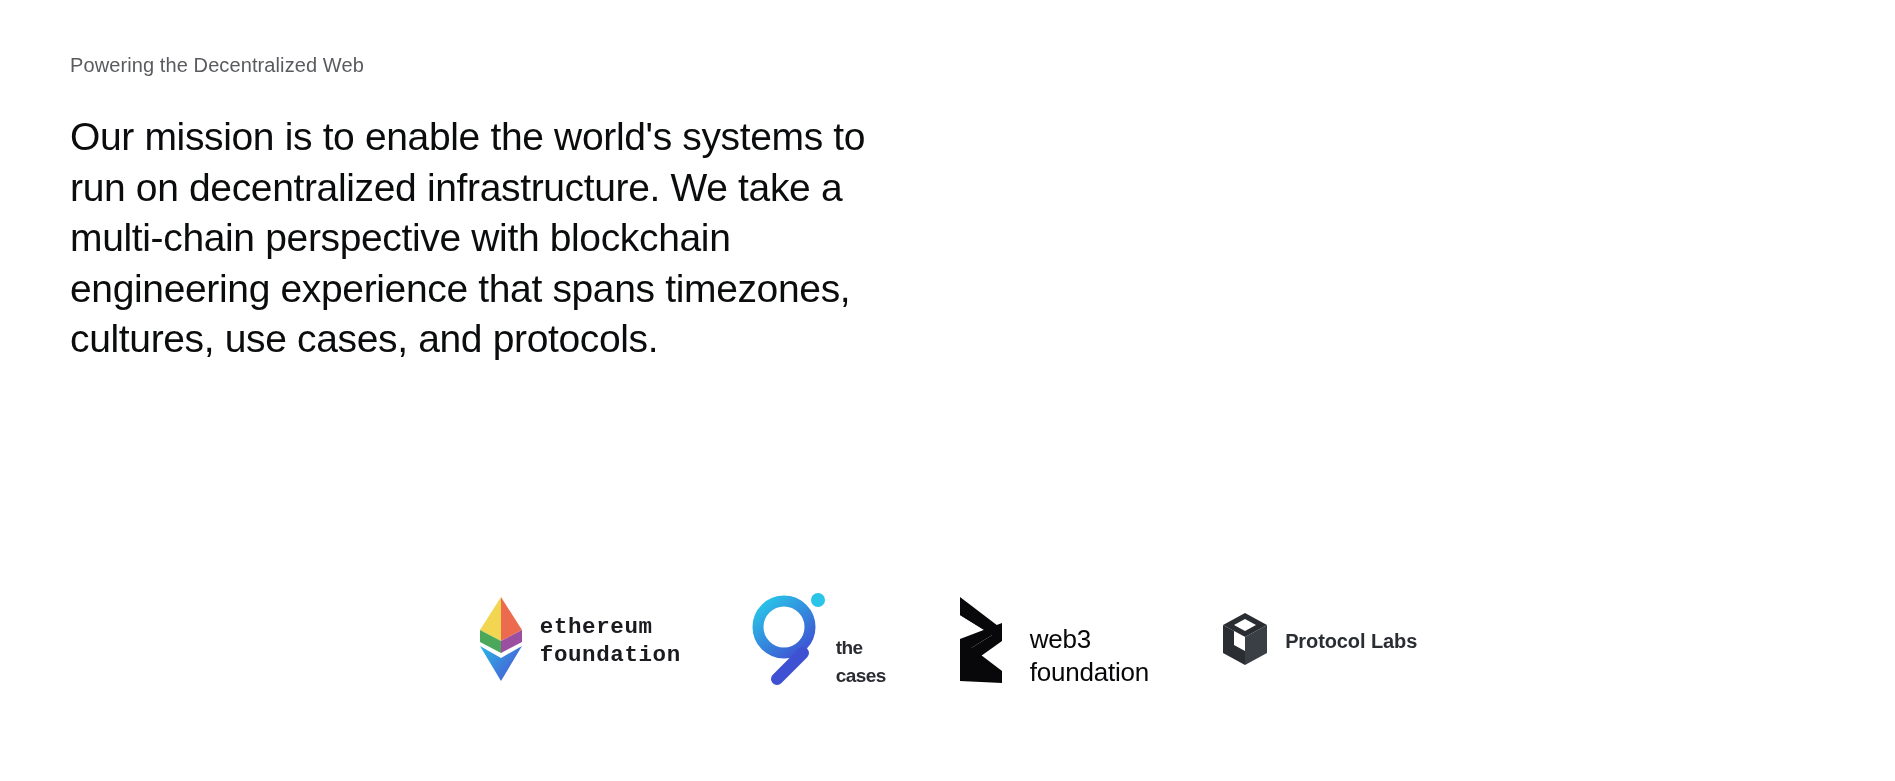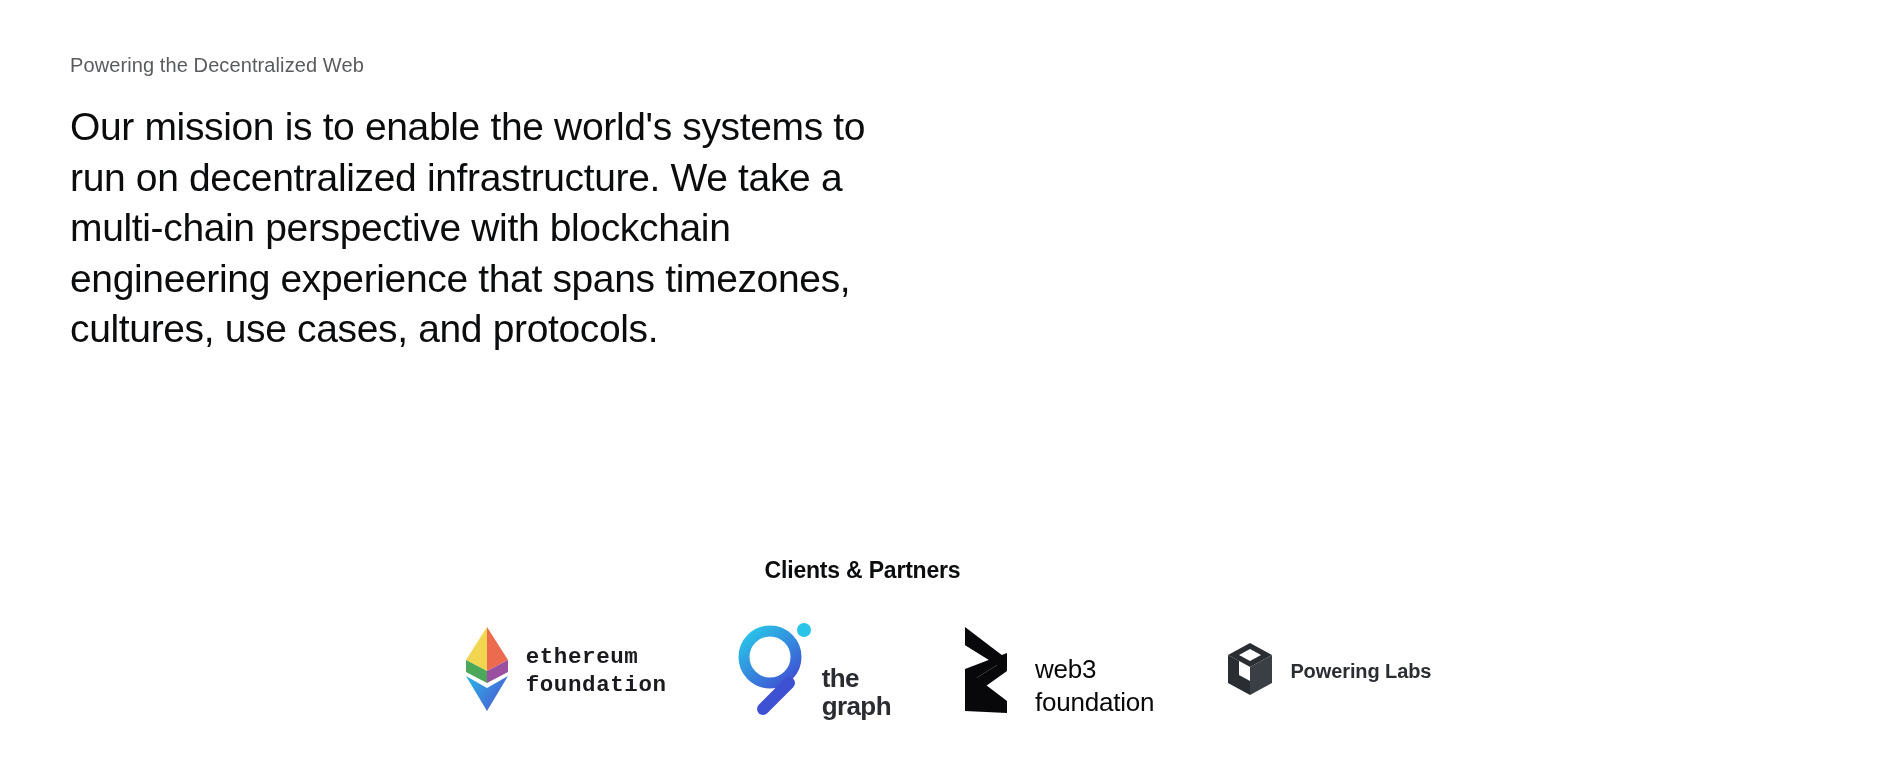--- a/index.html
+++ b/index.html
@@ -29,21 +29,21 @@
 
   .eyebrow {
     font-size: 20px;
     line-height: 26px;
     color: #595b5e;
     letter-spacing: 0.1px;
     font-weight: 400;
   }
 
   .mission-heading {
-    margin-top: 24px;
+    margin-top: 34px;
     font-size: 39px;
     line-height: 50.5px;
     color: #0b0c0d;
     font-weight: 400;
     letter-spacing: -0.35px;
     max-width: 810px;
   }
 
   
   .partners {
@@ -89,21 +89,21 @@
     line-height: 28px;
     color: #1b1b1f;
     letter-spacing: 0.6px;
   }
 
   
   .logo-tg { gap: 9px; }
   .tg-text {
     display: flex;
     flex-direction: column;
-    font-size: 26px;
+    font-size: 19px;
     line-height: 28px;
     font-weight: 700;
     color: #2b2c31;
     letter-spacing: -0.6px;
     margin-top: 41px;
   }
 
   
   .logo-w3 { gap: 20px; align-items: flex-end; }
   .w3-text {
@@ -130,21 +130,20 @@
 <body>
 
 <div class="page">
 
   <section class="mission-block">
     <div class="eyebrow">Powering the Decentralized Web</div>
     <h1 class="mission-heading">Our mission is to enable the world's systems to run on decentralized infrastructure. We take a multi-chain perspective with blockchain engineering experience that spans timezones, cultures, use cases, and protocols.</h1>
   </section>
 
   <section class="partners">
-    <h2 class="partners-title">Clients &amp; Partners</h2>
 
     <div class="logo-row">
 
       <div class="logo logo-ef">
         <span>
           <svg width="46" height="88" viewBox="0 0 46 88" aria-hidden="true">
             <defs>
               <linearGradient id="efBot" x1="0" y1="0" x2="1" y2="0.6">
                 <stop offset="0%" stop-color="#29b6e8"></stop>
                 <stop offset="100%" stop-color="#4a5ed4"></stop>
@@ -172,21 +171,21 @@
                 <stop offset="100%" stop-color="#3f51d3"></stop>
               </linearGradient>
             </defs>
             <circle cx="33" cy="36" r="26" fill="none" stroke="url(#tgGrad)" stroke-width="11"></circle>
             <circle cx="67" cy="9" r="7" fill="#29c4e8"></circle>
             <line x1="26" y1="88" x2="52" y2="62" stroke="#3f51d3" stroke-width="12" stroke-linecap="round"></line>
           </svg>
         </span>
         <span class="tg-text">
           <span>the</span>
-          <span>graph</span>
+          <span>cases</span>
         </span>
       </div>
 
       <div class="logo logo-w3">
         <span>
           <svg width="54" height="92" viewBox="0 0 54 92" aria-hidden="true">
             <polygon points="4,4 46,36 46,48 4,22" fill="#08080a"></polygon>
             <polygon points="46,36 46,48 4,78 4,62" fill="#08080a"></polygon>
             <polygon points="4,46 46,78 46,90 4,88" fill="#08080a"></polygon>
             <polygon points="4,22 46,48 46,36 4,8" fill="#08080a"></polygon>
@@ -202,19 +201,19 @@
       <div class="logo logo-pl">
         <span>
           <svg width="52" height="56" viewBox="0 0 52 56" aria-hidden="true">
             <polygon points="26,2 48,14 26,26 4,14" fill="#2a2d32"></polygon>
             <polygon points="4,14 26,26 26,54 4,42" fill="#2a2d32"></polygon>
             <polygon points="26,26 48,14 48,42 26,54" fill="#3a3e45"></polygon>
             <polygon points="15,20 26,26 26,40 15,34" fill="#ffffff"></polygon>
             <polygon points="26,8 37,14 26,20 15,14" fill="#ffffff"></polygon>
           </svg>
         </span>
-        <span class="pl-text">Powering Labs</span>
+        <span class="pl-text">Protocol Labs</span>
       </div>
 
     </div>
   </section>
 
 </div>
 
 </body></html>

